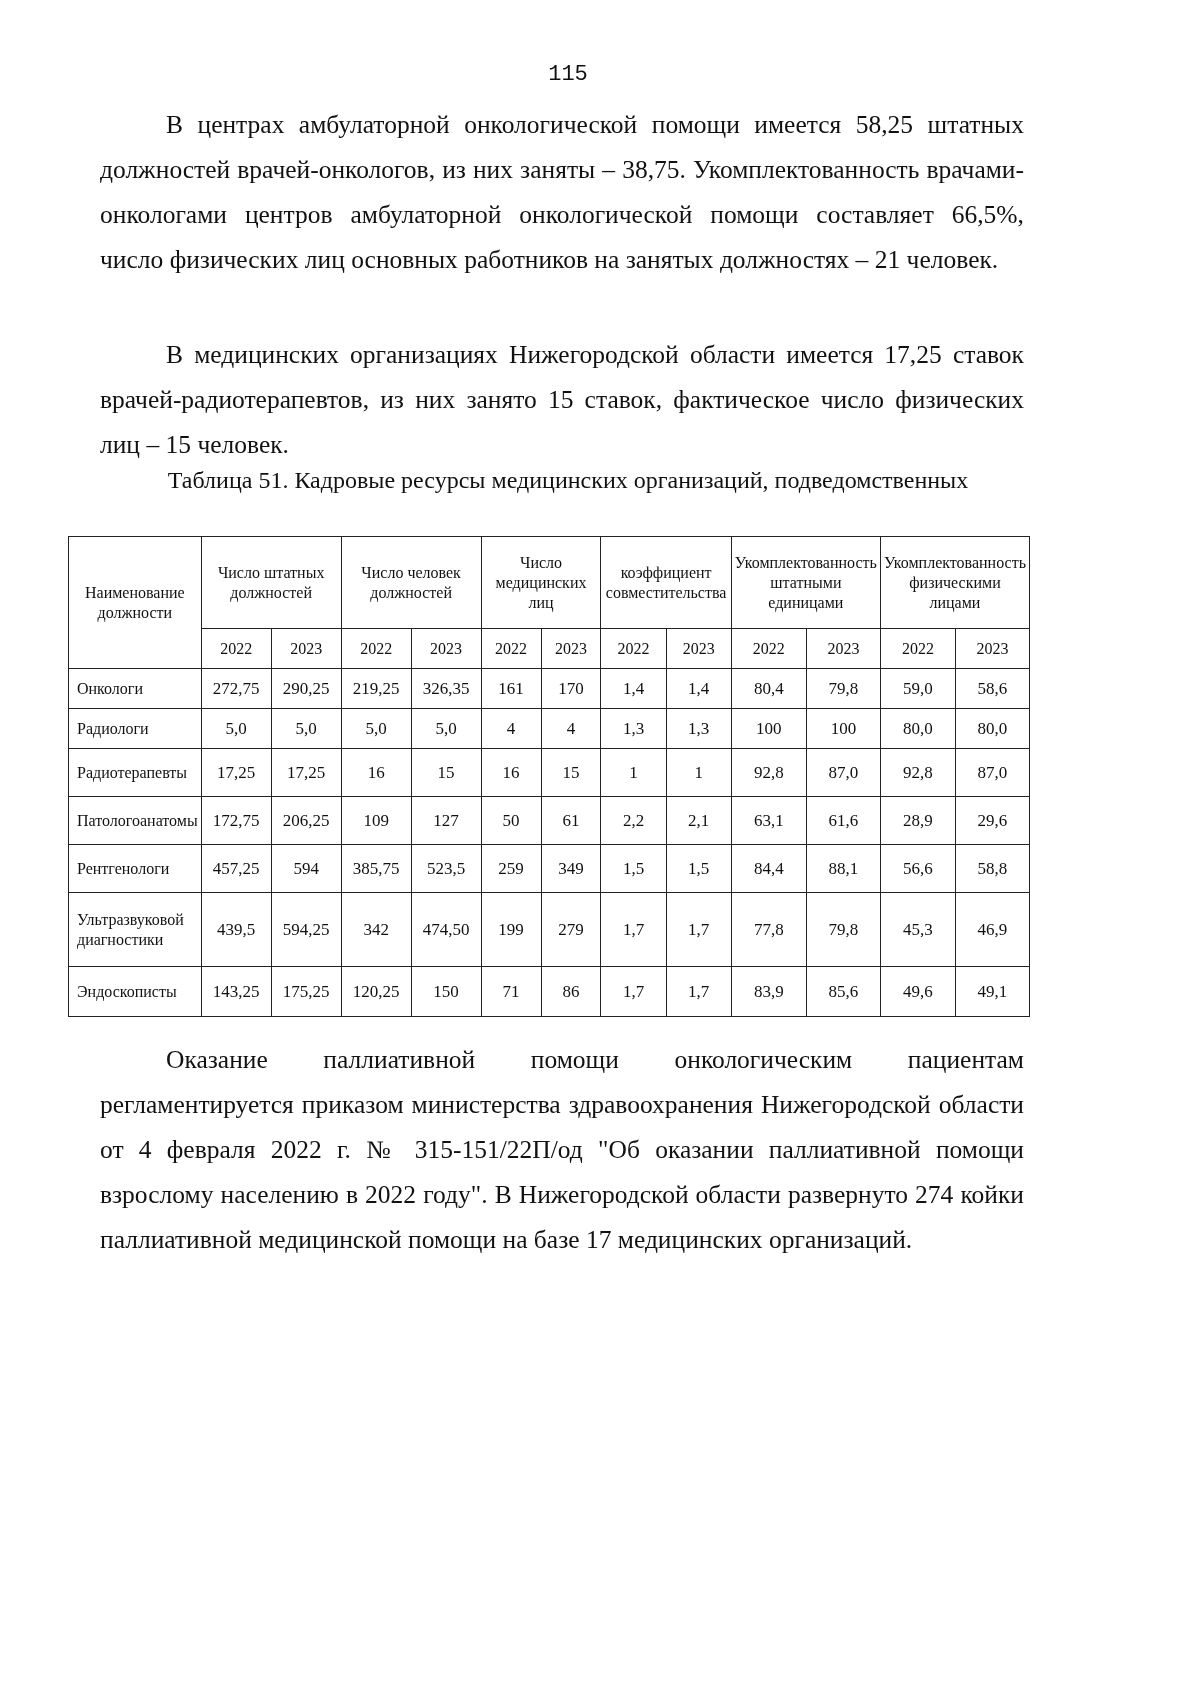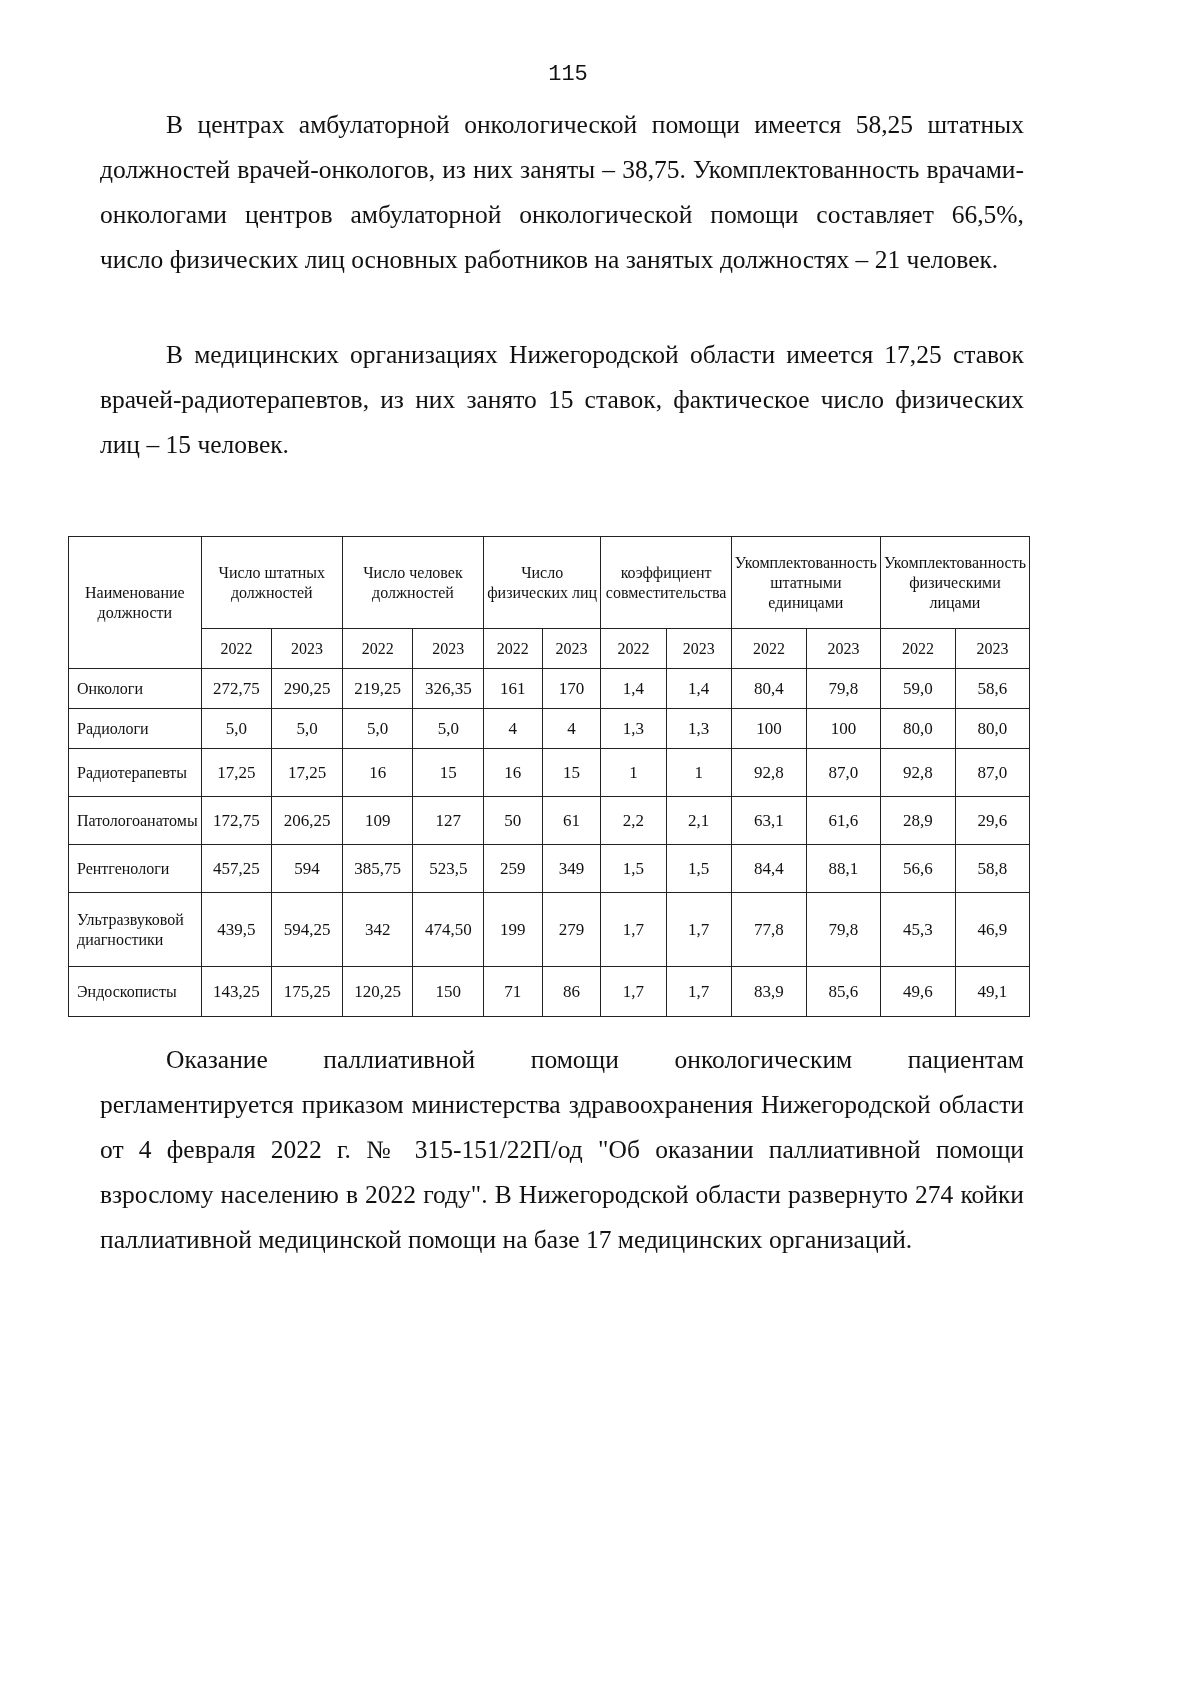--- a/index.html
+++ b/index.html
@@ -30,20 +30,21 @@
 </head>
 <body>
 
 <div class="page-num">115</div>
 
 <p class="para" id="p1"><span class="indent"></span><span>В центрах амбулаторной онкологической помощи имеется 58,25 штатных должностей врачей-онкологов, из них заняты – 38,75. Укомплектованность врачами-онкологами центров амбулаторной онкологической помощи составляет 66,5%, число физических лиц основных работников на занятых должностях – 21 человек.</span></p>
 
 <p class="para" id="p2"><span class="indent"></span><span>В медицинских организациях Нижегородской области имеется 17,25 ставок врачей-радиотерапевтов, из них занято 15 ставок, фактическое число физических лиц – 15 человек.</span></p>
 
 <div class="caption">
+  <div>Таблица 51. Кадровые ресурсы медицинских организаций, подведомственных</div>
 </div>
 
 <table class="grid">
   <colgroup>
     <col style="width:116px">
     <col style="width:79px">
       <col style="width:79px">
     <col style="width:79px">
       <col style="width:79px">
     <col style="width:66px">
@@ -53,21 +54,21 @@
     <col style="width:67px">
       <col style="width:66px">
     <col style="width:67px">
       <col style="width:66px">
   </colgroup>
   <thead>
     <tr class="h1">
       <th rowspan="2">Наименование должности</th>
       <th colspan="2">Число штатных должностей</th>
       <th colspan="2">Число человек должностей</th>
-      <th colspan="2">Число физических лиц</th>
+      <th colspan="2">Число медицинских лиц</th>
       <th colspan="2">коэффициент совместительства</th>
       <th colspan="2">Укомплектованность штатными единицами</th>
       <th colspan="2">Укомплектованность физическими лицами</th>
     </tr>
     <tr class="h2" id="year-row">
         <th>2022</th>
         <th>2023</th>
         <th>2022</th>
         <th>2023</th>
         <th>2022</th>

